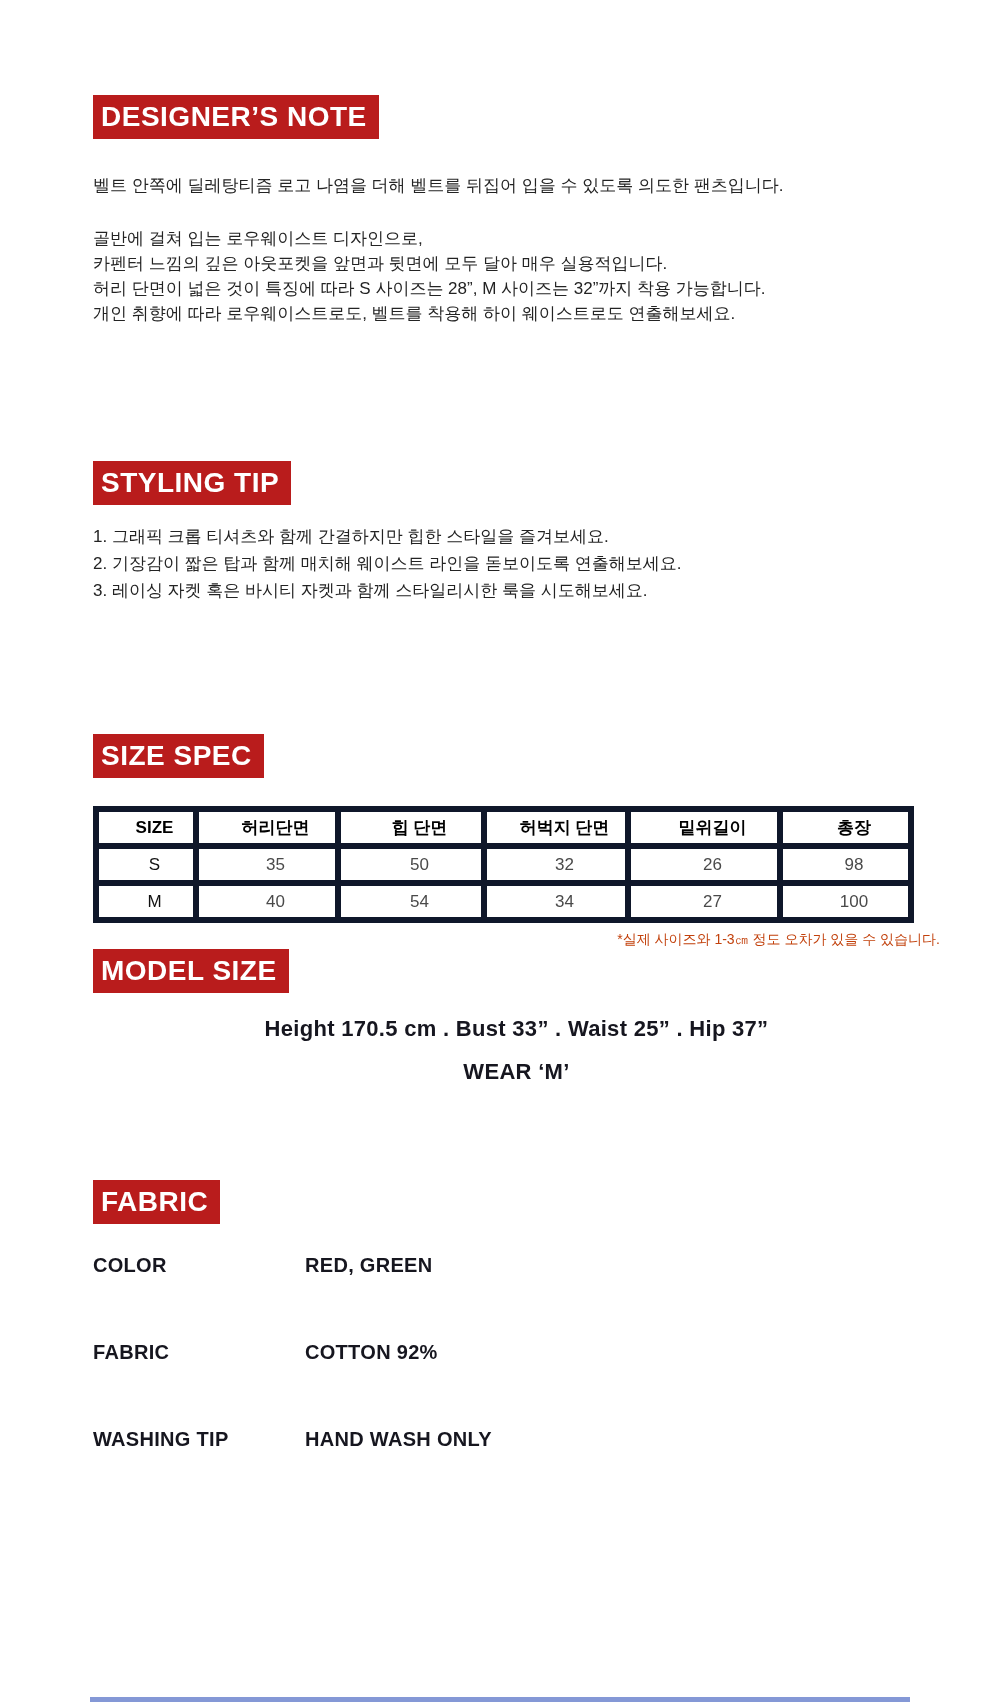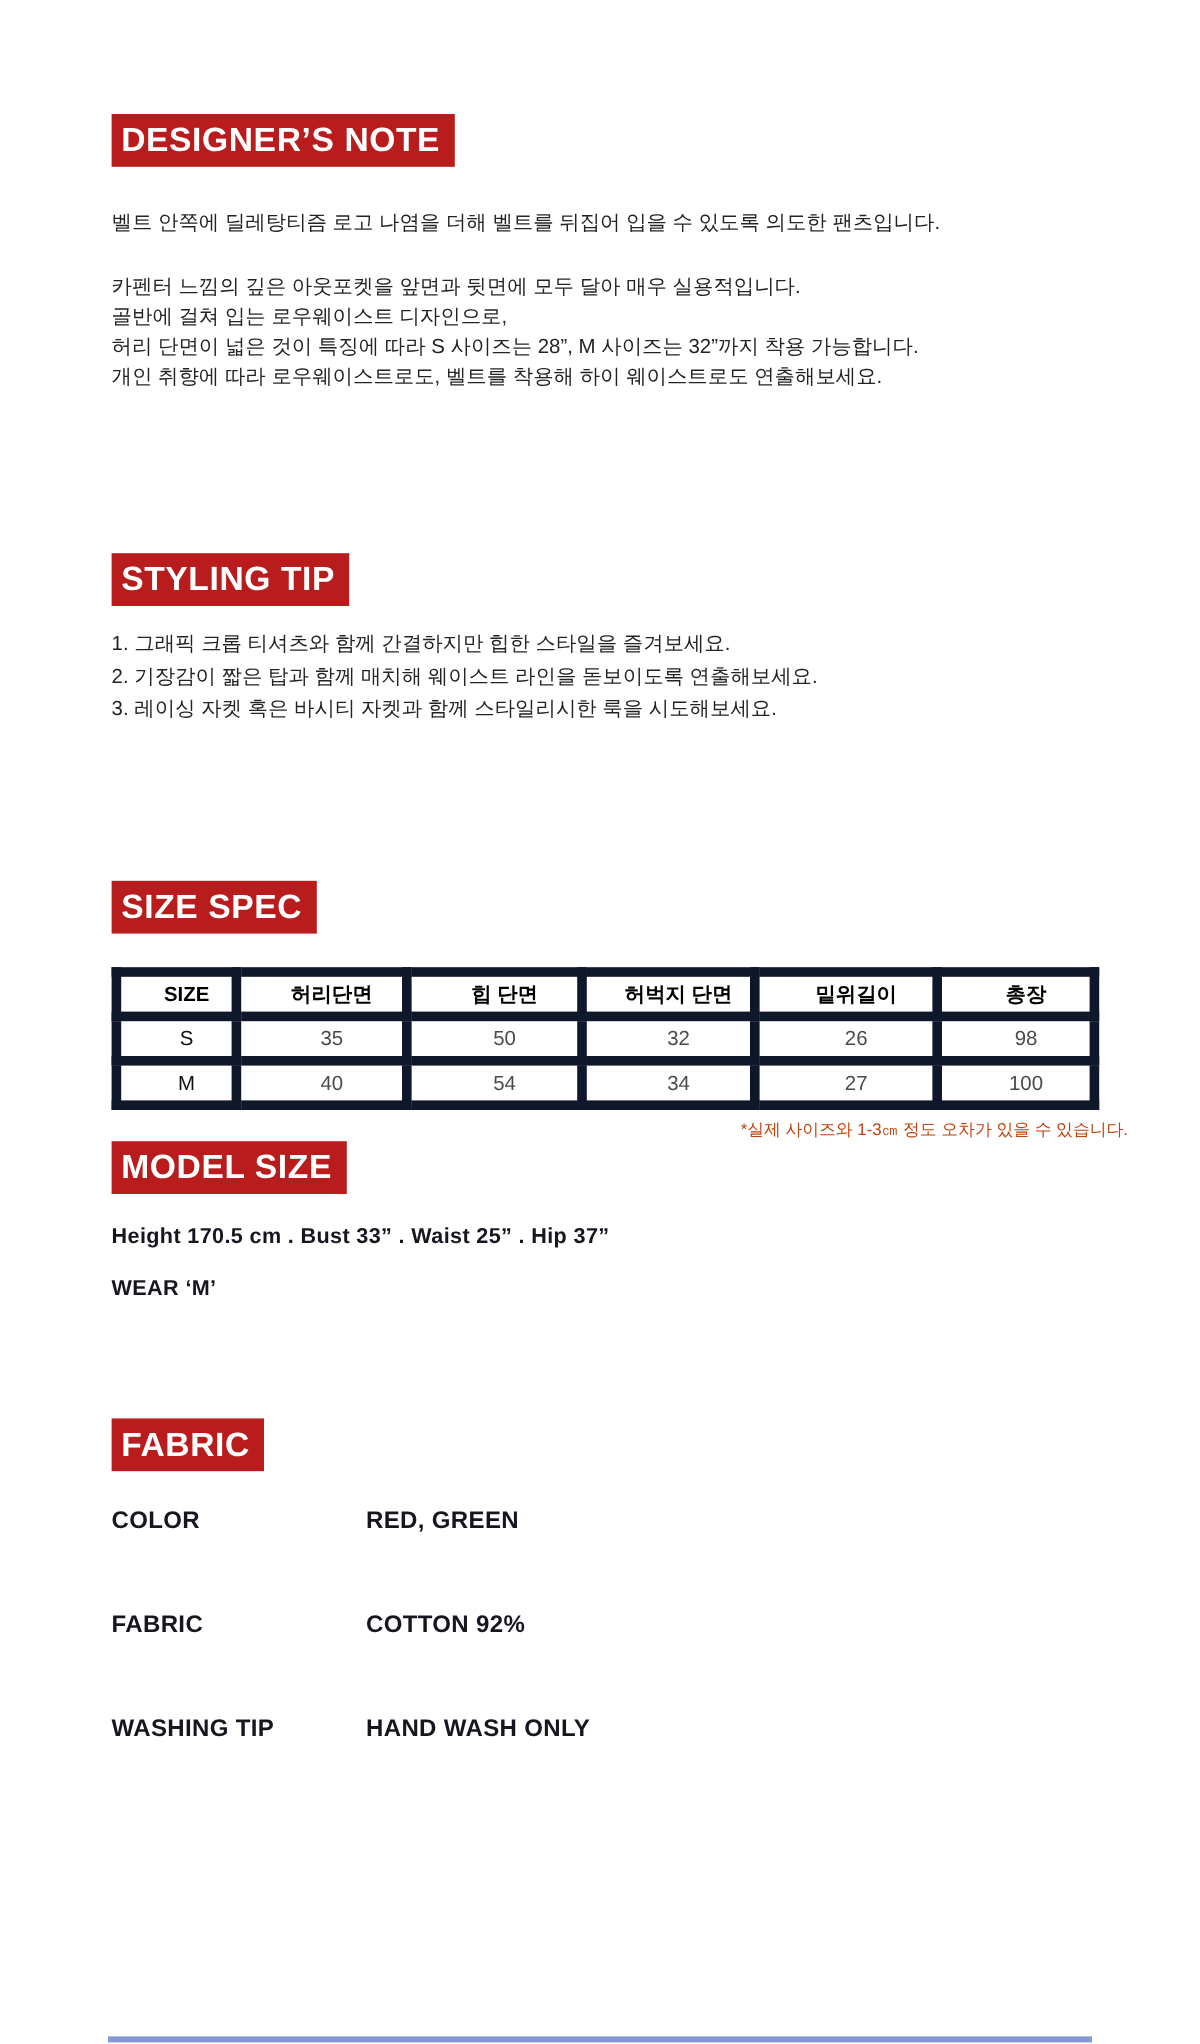--- a/index.html
+++ b/index.html
@@ -30,39 +30,39 @@
 
   .label-sizespec { margin-top: 130px; }
 
   table.size-table {
     margin-top: 28px;
     border-collapse: collapse;
     width: 815px;
     table-layout: fixed;
   }
   .size-table th, .size-table td {
-    border: 8px solid #0f172a;
+    border: 6px solid #0f172a;
     text-align: center;
     height: 37px;
     font-size: 17px;
     vertical-align: middle;
     padding-left: 17px;
   }
   .size-table { border: 3px solid #000; }
   .size-table th { font-weight: bold; color: #000; }
   .size-table td.size-cell { color: #111; font-weight: 500; }
   .size-table td.num-cell { color: #4a4a4a; font-weight: normal; }
 
   .footnote { margin-top: 8px; font-size: 14px; color: #c2410c; text-align: right; }
 
   .label-modelsize { }
   .model-line {
     margin-top: 24px;
-    font-weight: bold; font-size: 18px; color: #16161f;
-    letter-spacing: 0.3px; line-height: 23px;
+    font-weight: bold; font-size: 22px; color: #16161f;
+    letter-spacing: 0.3px; line-height: 23px; text-align: center;
   }
   .wear-line { margin-top: 20px; }
 
   .label-fabric { margin-top: 97px; }
   .fabric-row {
     display: flex; margin-top: 30px;
     font-weight: bold; font-size: 20px; color: #16161f;
     letter-spacing: 0.3px; line-height: 23px;
   }
   .fabric-row + .fabric-row { margin-top: 64px; }
@@ -78,22 +78,22 @@
 <body>
 
 <div class="content">
 
   
   <div class="sec-label">DESIGNER’S NOTE</div>
 
   <p class="ko intro">벨트 안쪽에 딜레탕티즘 로고 나염을 더해 벨트를 뒤집어 입을 수 있도록 의도한 팬츠입니다.</p>
 
   <div class="body-block">
+    <p class="ko">골반에 걸쳐 입는 로우웨이스트 디자인으로,</p>
     <p class="ko">카펜터 느낌의 깊은 아웃포켓을 앞면과 뒷면에 모두 달아 매우 실용적입니다.</p>
-    <p class="ko">골반에 걸쳐 입는 로우웨이스트 디자인으로,</p>
     <p class="ko">허리 단면이 넓은 것이 특징에 따라 S 사이즈는 28”, M 사이즈는 32”까지 착용 가능합니다.</p>
     <p class="ko">개인 취향에 따라 로우웨이스트로도, 벨트를 착용해 하이 웨이스트로도 연출해보세요.</p>
   </div>
 
   
   <div class="sec-label label-styling">STYLING TIP</div>
 
   <div class="tips">
     <p class="ko">1. 그래픽 크롭 티셔츠와 함께 간결하지만 힙한 스타일을 즐겨보세요.</p>
     <p class="ko">2. 기장감이 짧은 탑과 함께 매치해 웨이스트 라인을 돋보이도록 연출해보세요.</p>

